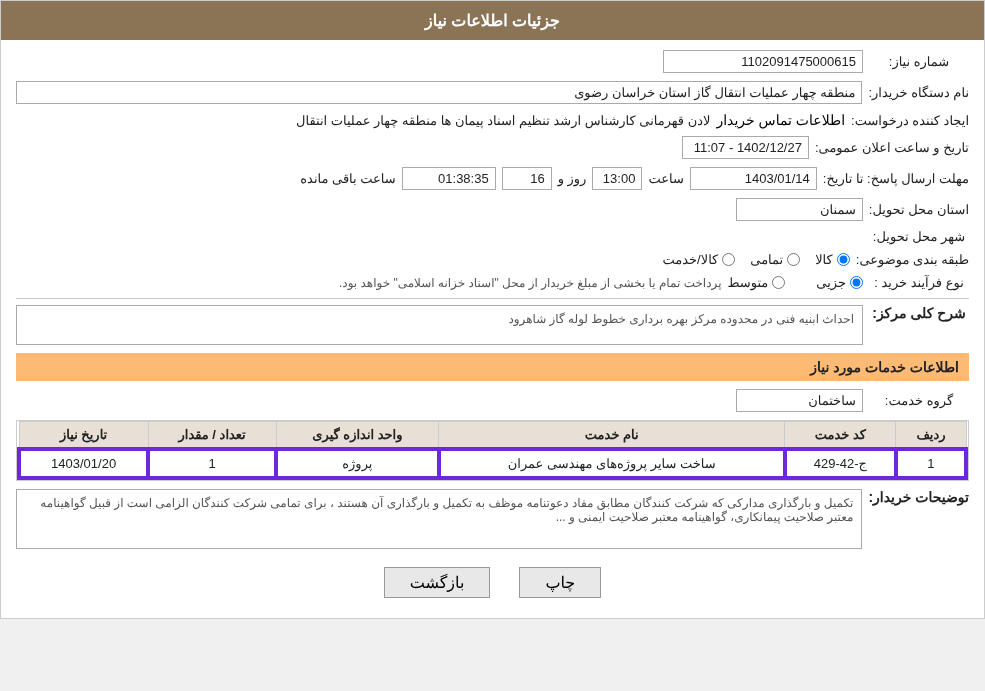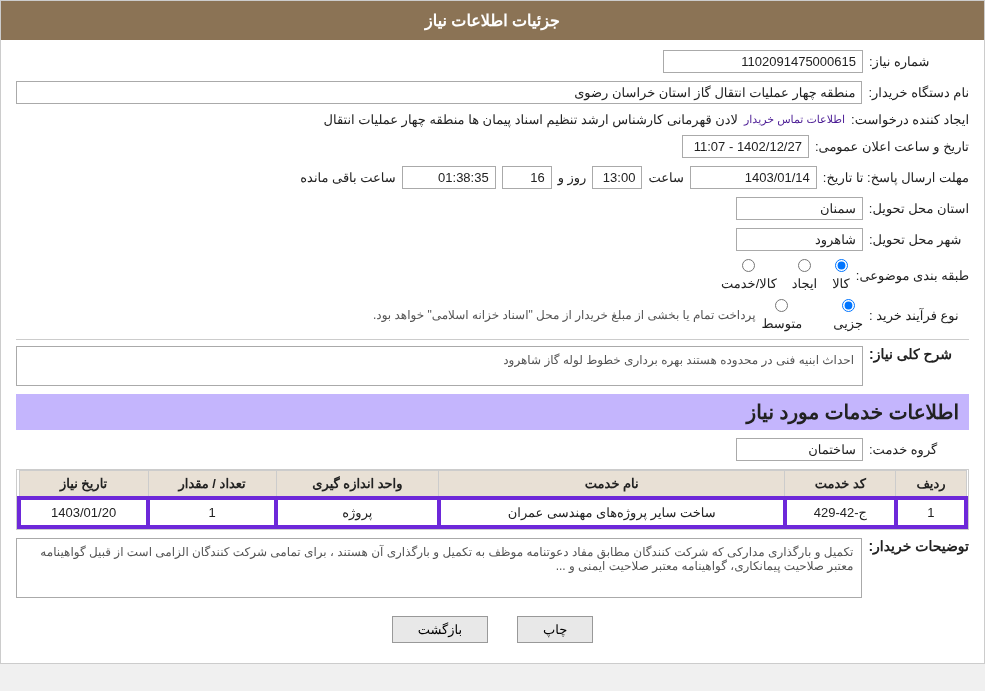--- a/index.html
+++ b/index.html
@@ -31,21 +31,21 @@
       display: flex;
       align-items: center;
       margin-bottom: 8px;
       gap: 6px;
     }
     .label {
       font-size: 13px;
       white-space: nowrap;
       color: #222;
       min-width: 100px;
-      text-align: left;
+      text-align: center;
     }
     .input-box {
       border: 1px solid #aaa;
       padding: 3px 6px;
       background: #fff;
       min-height: 22px;
     }
     .input-wide {
       flex: 1;
     }
@@ -55,29 +55,29 @@
     .input-fixed-md {
       width: 127px;
     }
     .input-fixed-sm {
       width: 94px;
     }
     .input-fixed-xs {
       width: 50px;
     }
     .blue-link {
-      color: #4c1d95;
+      color: #000000;
       cursor: pointer;
-      font-size: 11px;
+      font-size: 14px;
     }
     .section-header {
-      background: #c4b5fd;
+      background: #fdba74;
       padding: 6px 10px;
       font-weight: bold;
-      font-size: 20px;
+      font-size: 14px;
       margin: 8px 0;
     }
     .table-section {
       border: 1px solid #ccc;
       margin-bottom: 8px;
     }
     table {
       width: 100%;
       border-collapse: collapse;
       direction: rtl;
@@ -99,21 +99,20 @@
     .radio-group {
       display: flex;
       gap: 15px;
       align-items: center;
       flex-direction: row-reverse;
     }
     .radio-item {
       display: flex;
       align-items: center;
       gap: 4px;
-      flex-direction: column;
     }
     .radio-item input { margin: 0; }
     .process-group {
       display: flex;
       gap: 31px;
       align-items: center;
       flex-direction: row-reverse;
     }
     .note-box {
       border: 1px solid #aaa;
@@ -129,21 +128,21 @@
     .btn-row {
       display: flex;
       justify-content: center;
       gap: 15px;
       padding: 10px 0;
     }
     .btn {
       padding: 5px 25px;
       border: 1px solid #999;
       cursor: pointer;
-      font-size: 13px;
+      font-size: 16px;
       font-family: Tahoma, Arial, sans-serif;
     }
     .btn-print {
       background: #e8e8e8;
       margin-left: 14px;
     }
     .btn-back {
       background: #e8e8e8;
     }
     .divider {
@@ -195,33 +194,32 @@
       <span>ساعت باقی مانده</span>
     </div>
 
     <div class="row">
       <span class="label">استان محل تحویل:</span>
       <div class="input-box input-fixed-md">سمنان</div>
     </div>
 
     <div class="row">
       <span class="label">شهر محل تحویل:</span>
-      <div class="input-box input-fixed-md">شاهرود</div>
     </div>
 
     <div class="row">
       <span class="label">طبقه بندی موضوعی:</span>
       <div class="radio-group">
         <div class="radio-item">
           <input type="radio" name="category" style="">
           <span>کالا/خدمت</span>
         </div>
         <div class="radio-item">
           <input type="radio" name="category" style="">
-          <span>ایجاد</span>
+          <span>تمامی</span>
         </div>
         <div class="radio-item">
           <input type="radio" name="category" checked="" style="">
           <span>کالا</span>
         </div>
       </div>
     </div>
 
     <div class="row">
       <span class="label">نوع فرآیند خرید :</span>
@@ -234,22 +232,22 @@
           <input type="radio" name="process" checked="" style="">
           <span>جزیی</span>
         </div>
       </div>
       <span style="font-size:12px;color:#555;flex:1;text-align:right;">پرداخت تمام یا بخشی از مبلغ خریدار از محل "اسناد خزانه اسلامی" خواهد بود.</span>
     </div>
 
     <hr class="divider">
 
     <div class="row" style="align-items:flex-start;">
-      <span class="label" style="min-width:100px;font-weight:bold;font-size:14px;">شرح کلی نیاز:</span>
-      <div class="note-box">احداث ابنیه فنی در  محدوده هستند بهره برداری خطوط لوله گاز شاهرود</div>
+      <span class="label" style="min-width:100px;font-weight:bold;font-size:14px;">شرح کلی مرکز:</span>
+      <div class="note-box">احداث ابنیه فنی در  محدوده مرکز بهره برداری خطوط لوله گاز شاهرود</div>
     </div>
 
     <div class="section-header">اطلاعات خدمات مورد نیاز</div>
 
     <div class="row">
       <span class="label">گروه خدمت:</span>
       <div class="input-box input-fixed-md">ساختمان</div>
     </div>
 
     <div class="table-section">

